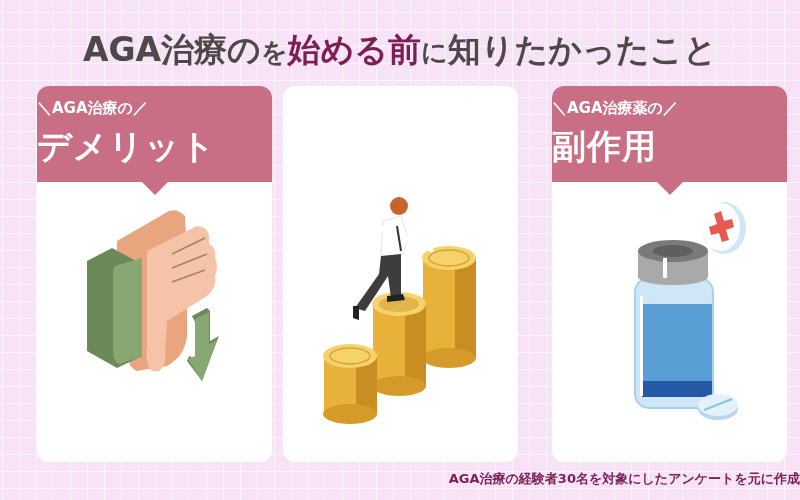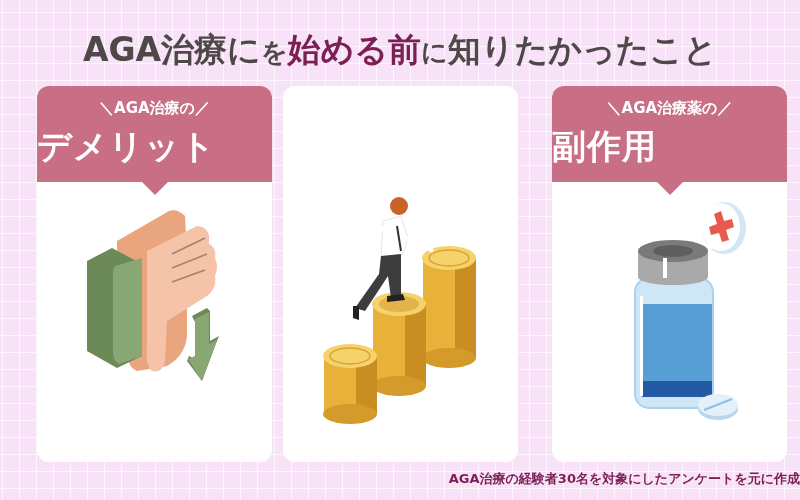--- a/index.html
+++ b/index.html
@@ -27,38 +27,38 @@
   .panel-head {
     position: absolute; left: 0; top: 0; width: 100%; height: 96px;
     background: #c96f85; border-radius: 12px 12px 0 0;
   }
   .panel-head::after {
     content: ""; position: absolute; left: 50%; bottom: -13px; margin-left: -14px;
     width: 0; height: 0; border-left: 14px solid transparent; border-right: 14px solid transparent;
     border-top: 14px solid #c96f85;
   }
   .sub {
-    position: absolute; top: 13px; left: 0; width: 100%; text-align: center;
+    position: absolute; top: 13px; left: 0; width: 100%; 
     color: #ffffff; font-size: 15px; font-weight: bold; white-space: nowrap;
   }
   .main {
     position: absolute; top: 38px; left: 0; width: 100%; 
     color: #ffffff; font-size: 34px; font-weight: bold; white-space: nowrap; letter-spacing: 1px;
   }
   .illus { position: absolute; left: 0; top: 110px; width: 235px; height: 260px; }
   .footer {
     position: absolute; top: 470px; left: 0; width: 800px; text-align: right;
     font-size: 13px; font-weight: bold; color: #7c1f55; white-space: nowrap;
   }
 </style>
 </head>
 <body>
 
 <div class="title">
-  <span>AGA治療に</span><span class="small">を</span><span class="accent">始める前</span><span class="small">に</span><span>知りたかったこと</span>
+  <span>AGA治療の</span><span class="small">を</span><span class="accent">始める前</span><span class="small">に</span><span>知りたかったこと</span>
 </div>
 
 <div class="panel" style="left:37px;">
   <div class="panel-head">
     <div class="sub">＼AGA治療の／</div>
     <div class="main">デメリット</div>
   </div>
   <svg class="illus" viewBox="0 0 235 260">
 
     <path d="M80 45 L132 15 Q140 12 148 20 L150 60 L150 140 Q148 160 130 170 L100 175 Q92 172 90 160 L80 100 Z" fill="#e9a57e"></path>

